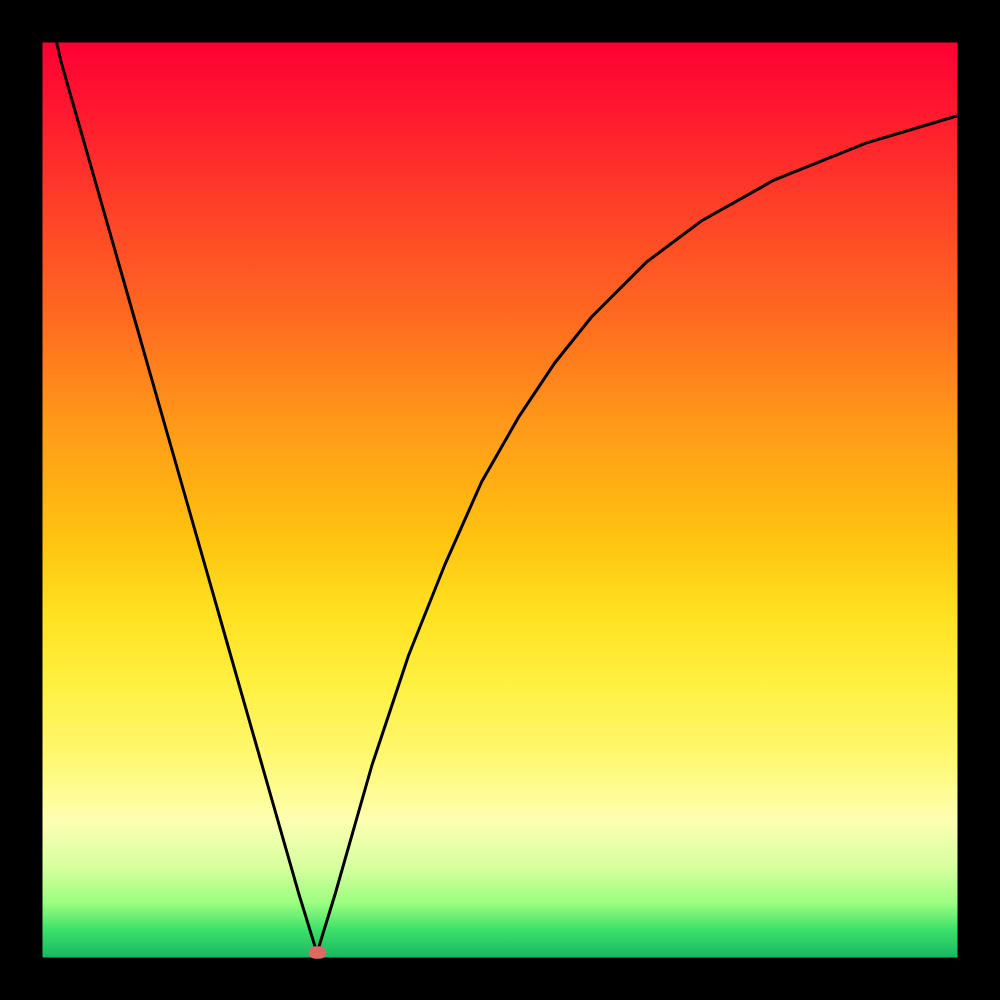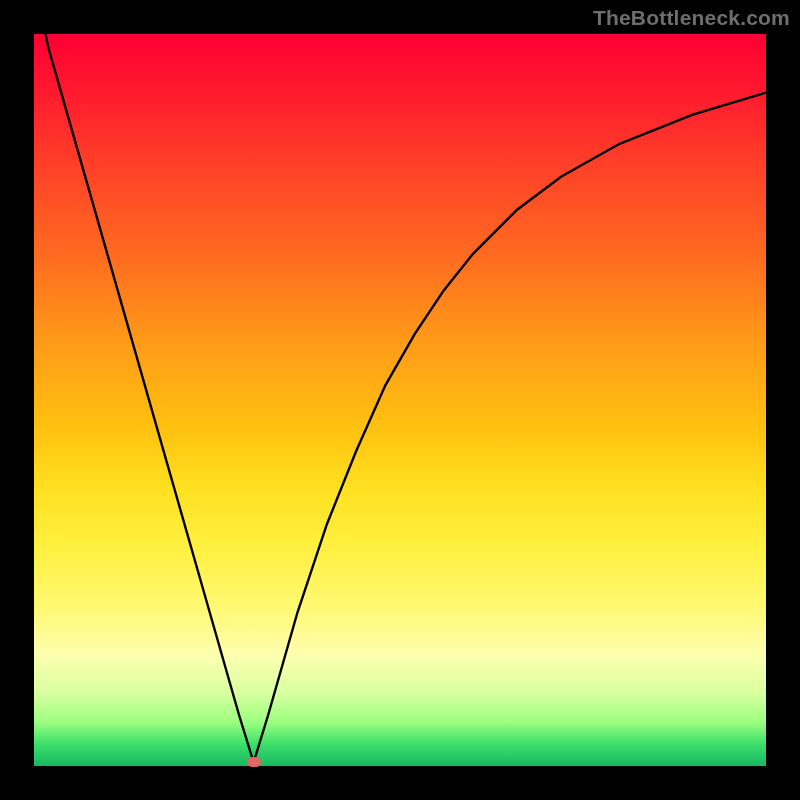--- a/index.html
+++ b/index.html
@@ -74,14 +74,13 @@
 
 <div class="frame">
 
   <div class="plot-area">
     <svg class="curve" viewBox="0 0 732 732" preserveAspectRatio="none">
       <path id="curve-path" d="M0.00 -51.24 L14.64 14.64 L29.28 65.88 L43.92 117.12 L58.56 168.36 L73.20 219.60 L87.84 270.84 L102.48 322.08 L117.12 373.32 L131.76 424.56 L146.40 475.80 L161.04 527.04 L175.68 578.28 L190.32 629.52 L204.96 680.76 L219.60 728.34 L234.24 680.76 L248.88 629.52 L263.52 578.28 L278.16 534.36 L292.80 490.44 L322.08 417.24 L351.36 351.36 L380.64 300.12 L409.92 256.20 L439.20 219.60 L483.12 175.68 L527.04 142.74 L585.60 109.80 L658.80 80.52 L732.00 58.56" fill="none" stroke="#000" stroke-width="2.4"></path>
     </svg>
     <div id="marker" class="marker" style="left: 219.6px; top: 728.34px;"></div>
   </div>
 
-  <div class="watermark">TheBottleneck.com</div>
 </div>
 
 </body></html>

